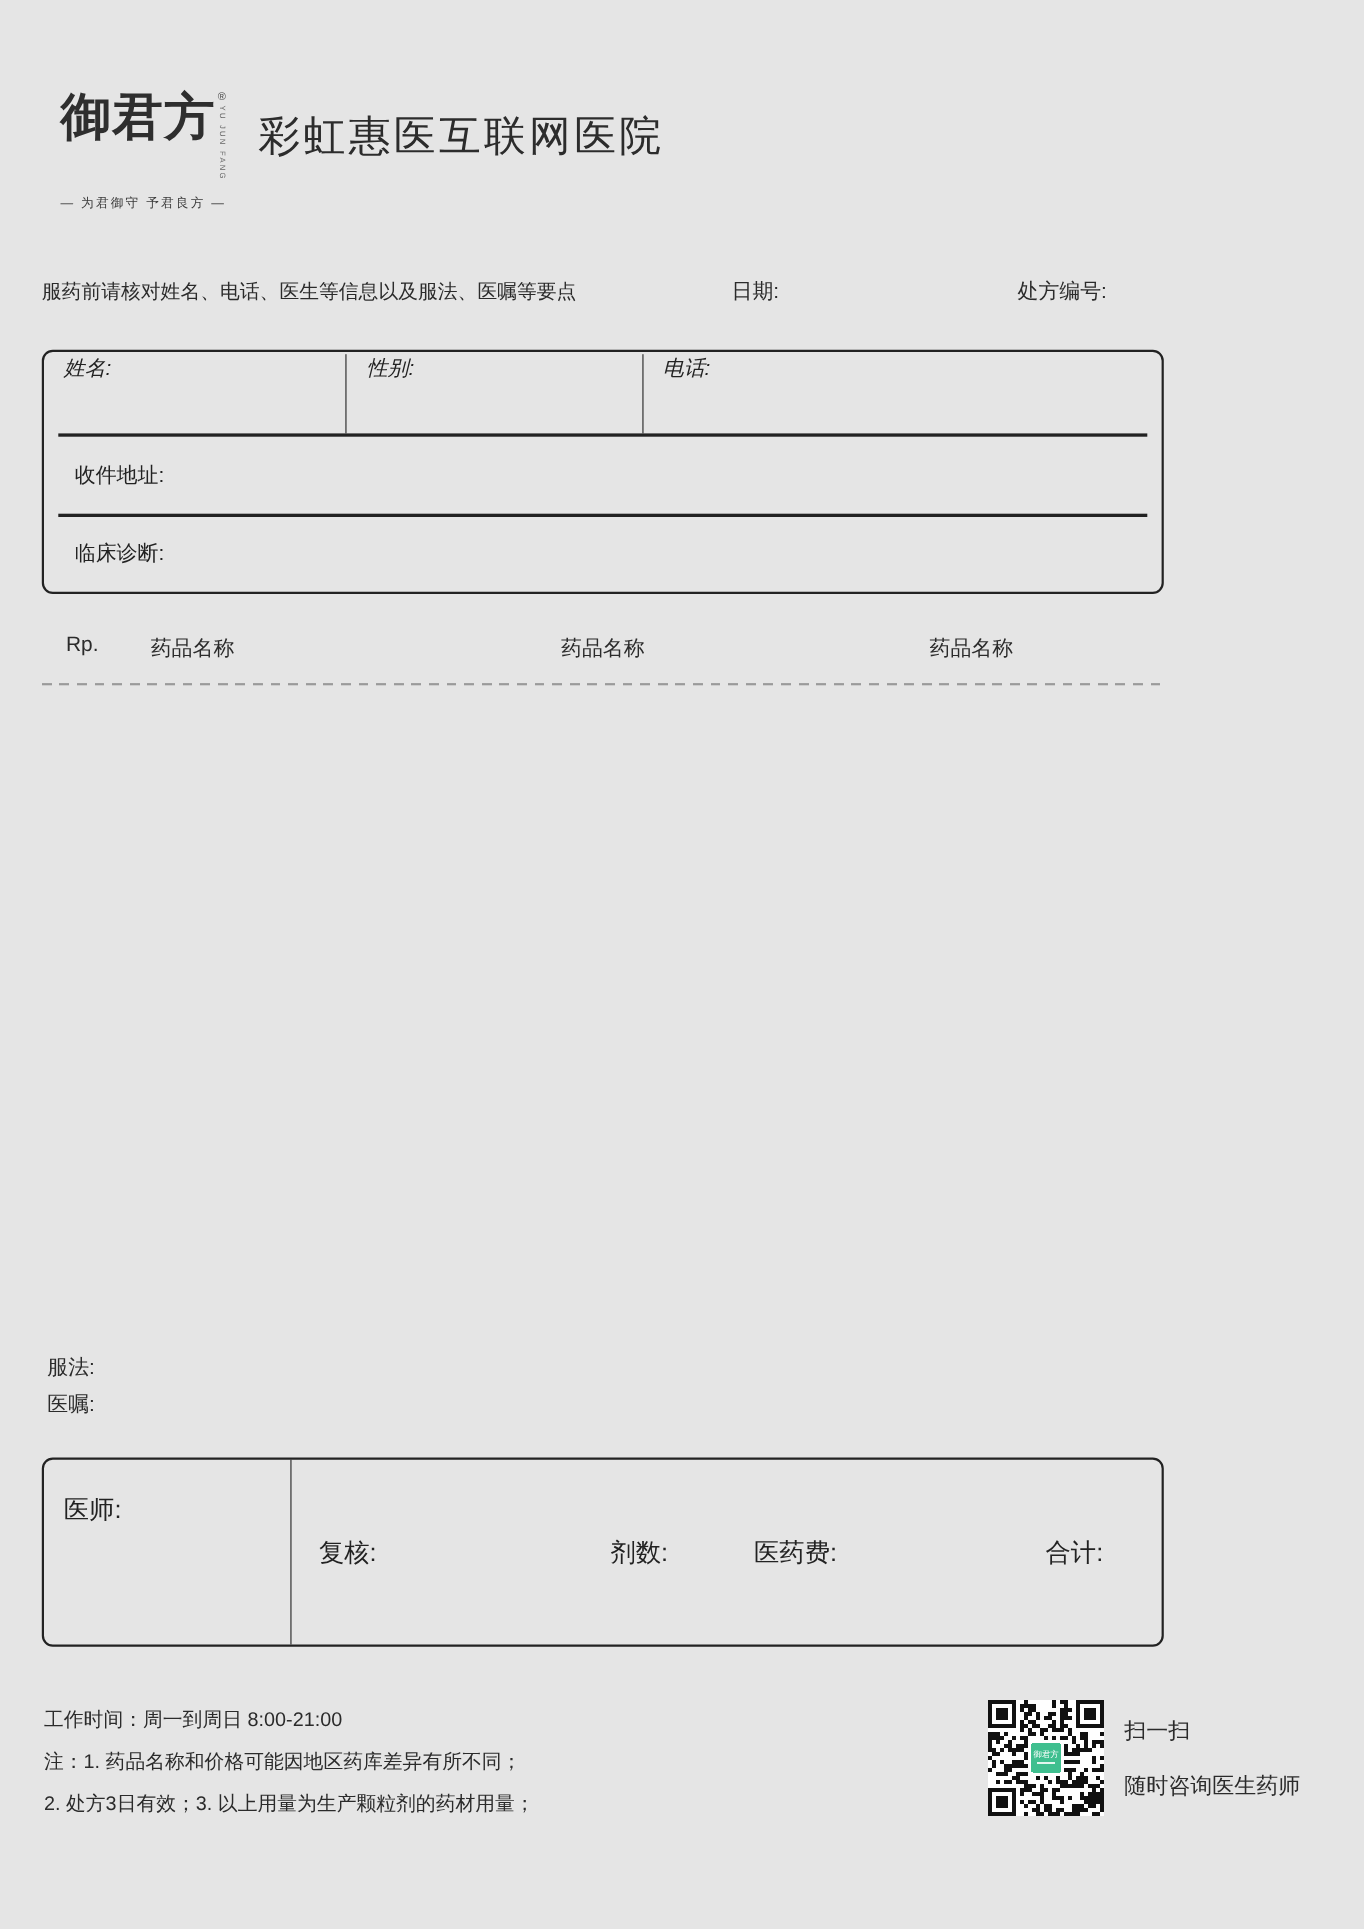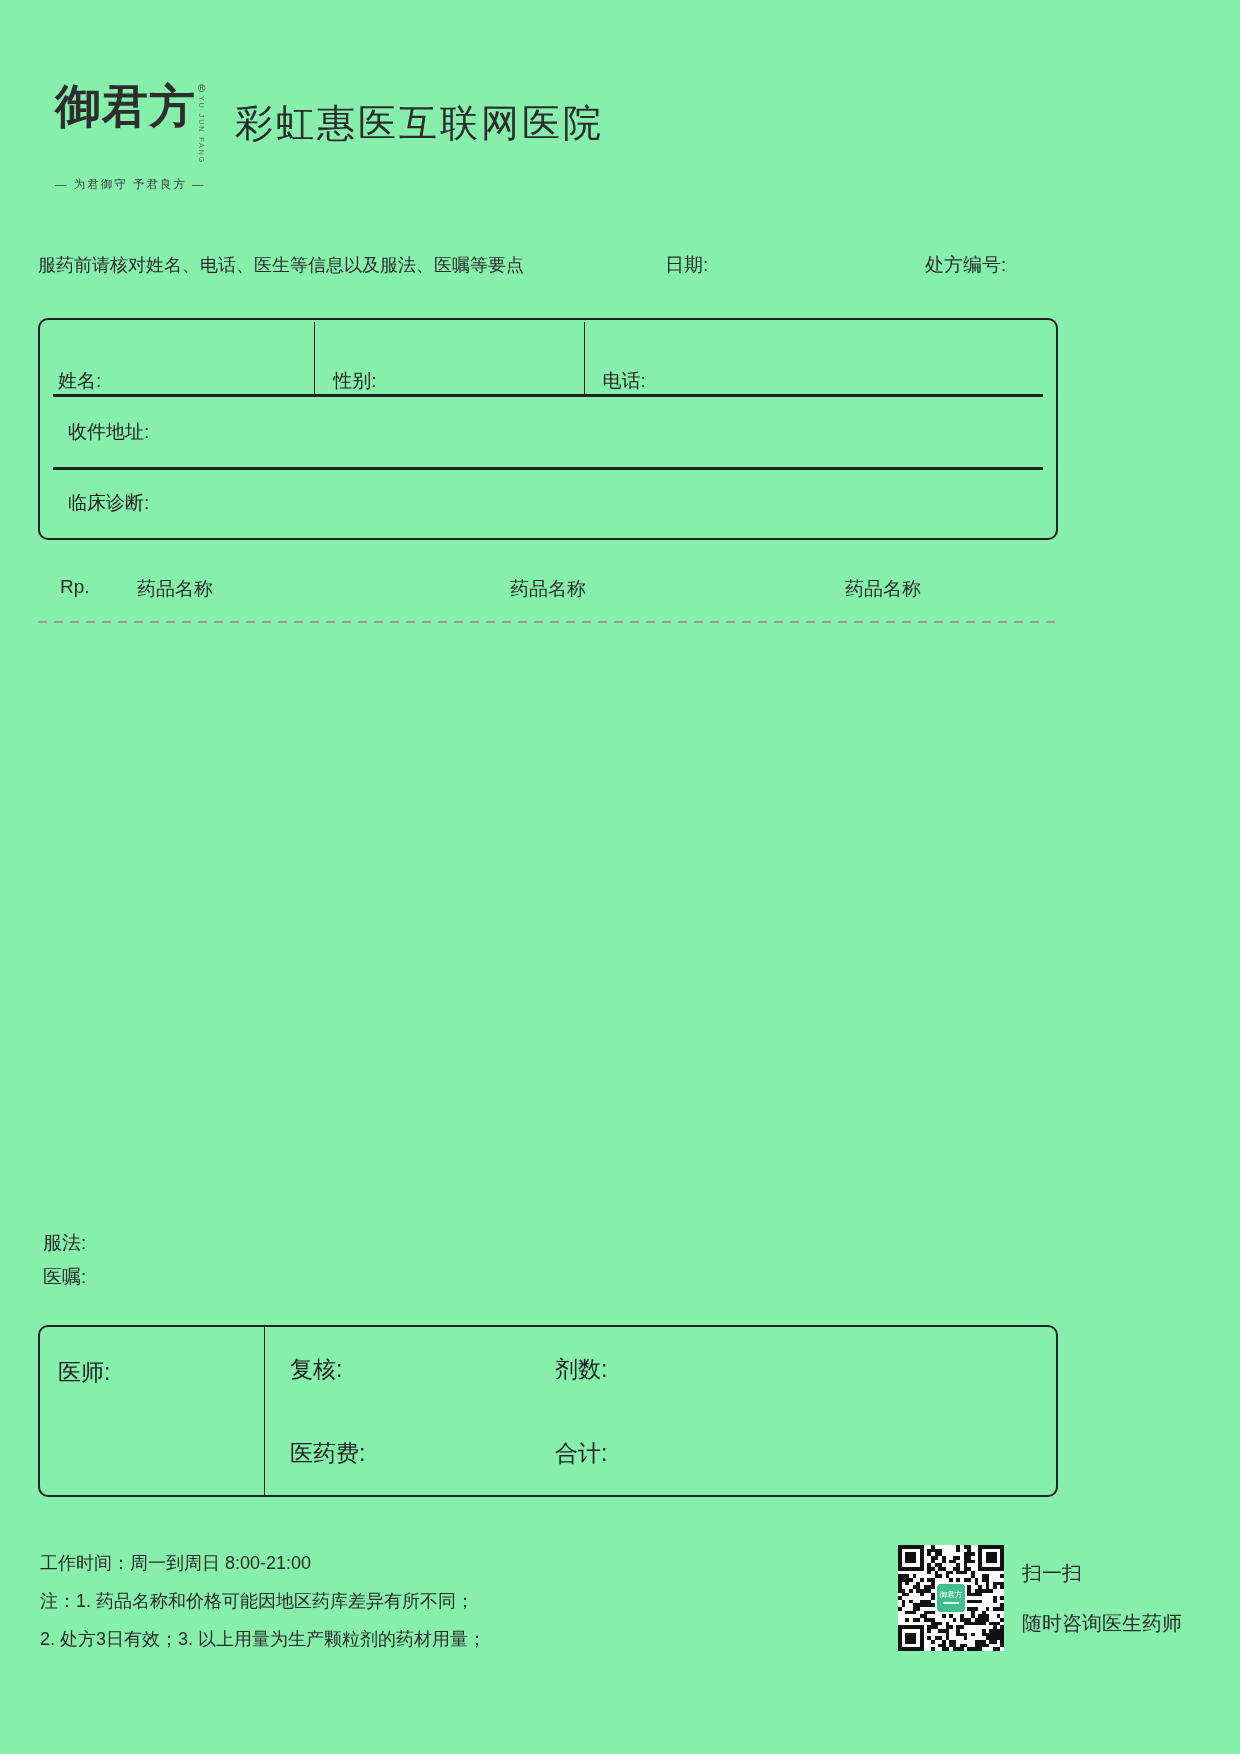--- a/index.html
+++ b/index.html
@@ -1,17 +1,17 @@
 <!DOCTYPE html>
 <html><head>
 <meta charset="utf-8">
 <style>
   html,body{margin:0;padding:0;background:#ffffff;}
   .page{
-    position:relative;width:1240px;height:1754px;background:#86efac;overflow:hidden;
+    position:relative;width:1240px;height:1754px;background:#e5e5e5;overflow:hidden;
     font-family:"Liberation Sans",sans-serif;color:#2b2b2b;
   }
   
   .logo-block{position:absolute;left:55px;top:84px;width:145px;}
   .logo-row{display:flex;align-items:flex-start;}
   .logo-text{
     font-family:"Liberation Serif",serif;font-weight:700;font-size:46px;line-height:1;
     color:#2e2e2e;letter-spacing:1px;white-space:nowrap;
   }
   .logo-side{display:flex;flex-direction:column;align-items:center;margin-left:2px;}
@@ -31,21 +31,21 @@
   
   .notice-hint{position:absolute;left:38px;top:253px;font-size:18px;color:#2b2b2b;white-space:nowrap;}
   .date-label{position:absolute;left:665px;top:252px;font-size:19px;color:#2b2b2b;}
   .rxno-label{position:absolute;left:925px;top:252px;font-size:19px;color:#2b2b2b;}
   
   .pbox{
     position:absolute;left:38px;top:318px;width:1020px;height:222px;
     border:2.5px solid #222;border-radius:10px;box-sizing:border-box;
   }
   .prow1{display:grid;grid-template-columns:27% 26.5% 25.5% 21%;height:76px;}
-  .pcell{display:flex;align-items:flex-end;padding-left:18px;box-sizing:border-box;}
+  .pcell{display:flex;align-items:flex-start;padding-left:18px;box-sizing:border-box;font-style:italic;}
   .pcell + .pcell{border-left:1.8px solid #222;}
   .prow1 .pcell{margin:2px 0;}
   .prow{display:flex;align-items:center;height:71px;padding-left:28px;box-sizing:border-box;}
   .hline{position:absolute;left:13px;right:13px;height:2.5px;background:#222;}
   .hline.l1{top:74px;}
   .hline.l2{top:147px;}
   .plabel{font-size:19px;color:#222;}
   
   .rp{position:absolute;left:60px;top:576px;font-size:19px;color:#2b2b2b;}
   .drug-col{position:absolute;top:576px;font-size:19px;color:#2b2b2b;}
@@ -62,21 +62,21 @@
   
   .sbox{
     position:absolute;left:38px;top:1325px;width:1020px;height:172px;
     border:2.5px solid #222;border-radius:10px;box-sizing:border-box;
     display:flex;
   }
   .scell-doctor{
     width:225px;border-right:1.8px solid #222;box-sizing:border-box;
     padding:30px 0 0 18px;
   }
-  .sright{flex:1;display:flex;flex-direction:column;}
+  .sright{flex:1;display:flex;flex-direction:row;}
   .srow{flex:1;display:flex;align-items:center;}
   .srow .lab-a{margin-left:25px;width:265px;}
   .slabel{font-size:23px;color:#222;}
   
   .foot-line{position:absolute;left:40px;font-size:18px;color:#2b2b2b;white-space:nowrap;}
   .foot-line.f1{top:1551px;}
   .foot-line.f2{top:1589px;}
   .foot-line.f3{top:1627px;}
   .qr{position:absolute;left:898px;top:1545px;width:106px;height:106px;}
   .qr svg{display:block;width:106px;height:106px;}

